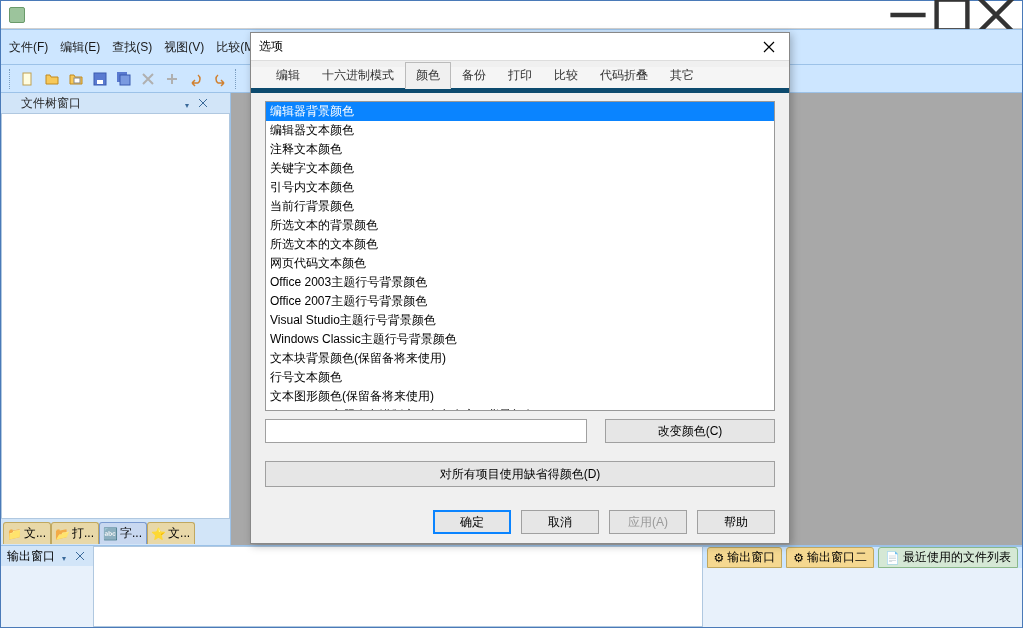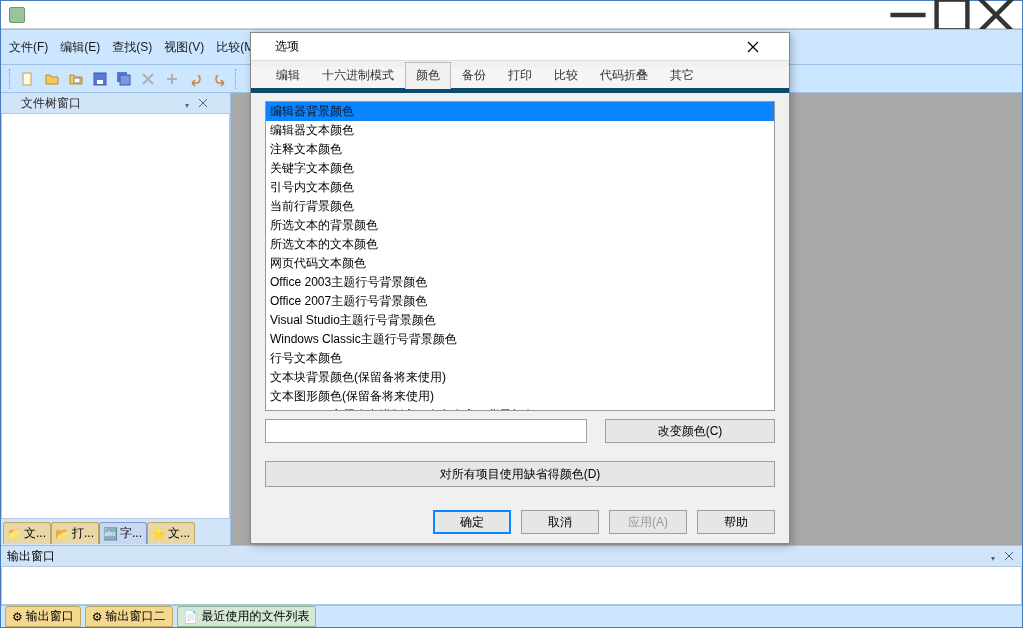--- a/index.html
+++ b/index.html
@@ -26,43 +26,43 @@
 .panel-header { height: 20px; background: #d2e5f8; display: flex; align-items: center; padding: 0 20px; color: #2a2a2a; font-weight: 500; }
 .panel-header .spacer { flex: 1; }
 .pin-icon, .close-p { width: 14px; height: 14px; display: flex; align-items: center; justify-content: center; color: #3a6a9a; cursor: pointer; margin-left: 2px; }
 .tree-body { flex: 1; background: #fff; border: 1px solid #b0c8e0; margin: 0; }
 .bottom-tabs { height: 26px; background: #d2e5f8; display: flex; align-items: center; padding: 2px 2px 0 2px; gap: 0; }
 .bottom-tabs .bt { height: 22px; background: #e8d8a8; border: 1px solid #c0a860; border-bottom: none; border-radius: 3px 3px 0 0; padding: 2px 4px; display: flex; align-items: center; gap: 2px; font-size: 11px; cursor: pointer; }
 .bottom-tabs .bt .ic { width: 14px; height: 14px; display:inline-flex; align-items:center; justify-content:center; }
 
 .editor-area { flex: 1; background: #a8a8a8; position: relative; }
 
-.output-section { height: 82px; background: #e8f1fb; display: flex; flex-direction: column; border-top: 1px solid #9cc2e8; }
+.output-section { height: 82px; background: #e8f1fb; display: flex; border-top: 1px solid #9cc2e8; }
 .output-body { flex: 1; background: #fff; border: 1px solid #b0c8e0; margin: 0; }
 .output-tabs { height: 22px; background: #cde6ff; display: flex; align-items: center; padding: 0 4px; gap: 4px; border-top: 1px solid #9cc2e8; }
 .out-tab { background: #f5d890; border: 1px solid #c0a860; border-radius: 3px 3px 0 0; padding: 1px 6px; display: flex; align-items: center; gap: 3px; font-size: 11px; cursor: pointer; }
 .out-tab.alt { background: #d5e8d5; border-color: #8ab88a; }
 
 .status-bar { height: 22px; background: #cde6ff; display: flex; align-items: center; padding: 0 8px; border-top: 1px solid #9cc2e8; font-size: 11px; }
 .status-bar .spacer { flex: 1; }
 .status-bar span { margin-left: 14px; }
 
 
 .dialog { position: absolute; left: 250px; top: 32px; width: 540px; background: #f0f0f0; border: 1px solid #888; box-shadow: 2px 2px 8px rgba(0,0,0,0.25); display: flex; flex-direction: column; }
-.dlg-title { height: 28px; background: #fff; display: flex; align-items: center; padding: 0 24px; border-bottom: 1px solid #ddd; }
+.dlg-title { height: 28px; background: #fff; display: flex; align-items: center; padding: 0 8px; border-bottom: 1px solid #ddd; }
 .dlg-title .spacer { flex: 1; }
 .dlg-close { width: 24px; height: 20px; display: flex; align-items: center; justify-content: center; cursor: pointer; }
 .dlg-tabs { height: 26px; display: flex; align-items: flex-end; padding: 0 14px; border-bottom: 5px solid #0c4a6e; background: #f5f5f5; margin-top: 6px; }
 .dlg-tab { padding: 4px 10px; border: 1px solid transparent; cursor: pointer; color: #333; position: relative; bottom: -1px; }
 .dlg-tab.active { background: #f0f0f0; border: 1px solid #bbb; border-bottom: 1px solid #f0f0f0; }
 
 .dlg-body { padding: 8px 14px 14px 14px; }
 .listbox { height: 310px; border: 1px solid #989898; background: #fff; overflow-y: scroll; }
 .listbox .item { padding: 1px 4px; cursor: pointer; white-space: nowrap; }
-.listbox .item.selected { background: #0a84ff; color: #0f172a; }
+.listbox .item.selected { background: #0a84ff; color: #ffffff; }
 
 .row-inputs { display: flex; gap: 18px; margin-top: 8px; }
 .color-preview { flex: 1; height: 24px; border: 1px solid #a0a0a0; background: #fff; }
 .btn { height: 24px; border: 1px solid #a0a0a0; background: #e6e6e6; padding: 0 18px; display: flex; align-items: center; justify-content: center; cursor: pointer; }
 .btn.primary { border: 2px solid #0a84ff; }
 .btn.disabled { color: #9a9a9a; }
 .wide-btn { margin-top: 18px; height: 26px; }
 
 .dlg-footer { height: 42px; display: flex; align-items: center; justify-content: flex-end; padding: 0 14px; gap: 10px; background: #f0f0f0; }
 .dlg-footer .btn { min-width: 78px; }
@@ -271,22 +271,22 @@
         <div class="item">关键字文本颜色</div>
         <div class="item">引号内文本颜色</div>
         <div class="item">当前行背景颜色</div>
         <div class="item">所选文本的背景颜色</div>
         <div class="item">所选文本的文本颜色</div>
         <div class="item">网页代码文本颜色</div>
         <div class="item">Office 2003主题行号背景颜色</div>
         <div class="item">Office 2007主题行号背景颜色</div>
         <div class="item">Visual Studio主题行号背景颜色</div>
         <div class="item">Windows Classic主题行号背景颜色</div>
+        <div class="item">文本块背景颜色(保留备将来使用)</div>
         <div class="item">行号文本颜色</div>
-        <div class="item">文本块背景颜色(保留备将来使用)</div>
         <div class="item">文本图形颜色(保留备将来使用)</div>
         <div class="item">Office 2003主题十六进制窗口中文本窗口背景颜色</div>
       </div>
     <div class="row-inputs">
       <div class="color-preview"></div>
       <div class="btn" style="width:170px">改变颜色(C)</div>
     </div>
     <div class="btn wide-btn" style="width:100%">对所有项目使用缺省得颜色(D)</div>
   </div>
   <div class="dlg-footer">

